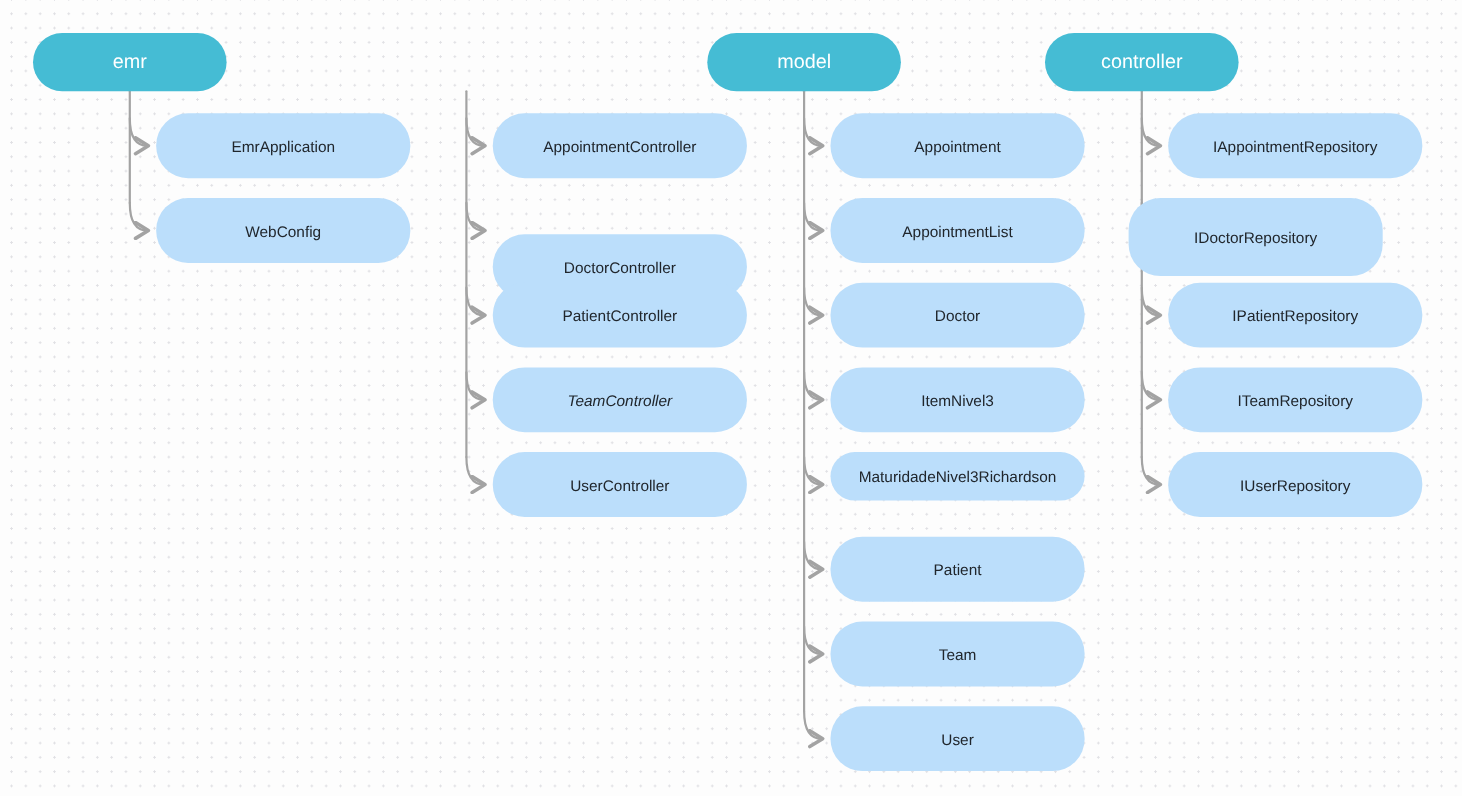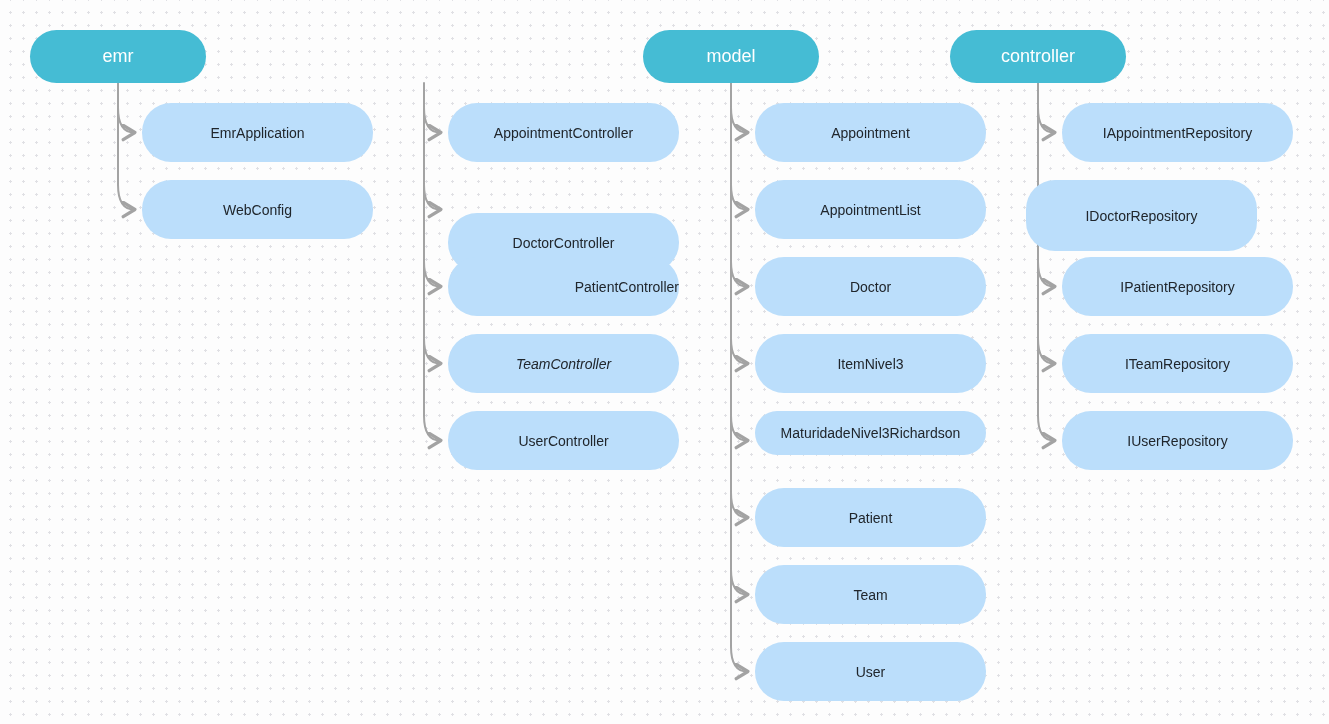--- a/index.html
+++ b/index.html
@@ -88,21 +88,21 @@
     </div>
     <div class="node cls" style="left: 142px; top: 180px; width: 231px; height: 59px;">
       <span>WebConfig</span>
     </div>
     <div class="node cls" style="left: 448px; top: 103px; width: 231px; height: 59px;">
       <span>AppointmentController</span>
     </div>
     <div class="node cls" style="left: 448px; top: 180px; width: 231px; height: 59px; margin-top: 33px;">
       <span>DoctorController</span>
     </div>
-    <div class="node cls" style="left: 448px; top: 257px; width: 231px; height: 59px; justify-content: flex-end;">
+    <div class="node cls" style="left: 448px; top: 257px; width: 231px; height: 59px;">
       <span>PatientController</span>
     </div>
     <div class="node cls" style="left: 448px; top: 334px; width: 231px; height: 59px; font-style: italic;">
       <span>TeamController</span>
     </div>
     <div class="node cls" style="left: 448px; top: 411px; width: 231px; height: 59px;">
       <span>UserController</span>
     </div>
     <div class="node package" style="left: 643px; top: 30px; width: 176px; height: 53px;">
       <span>model</span>

